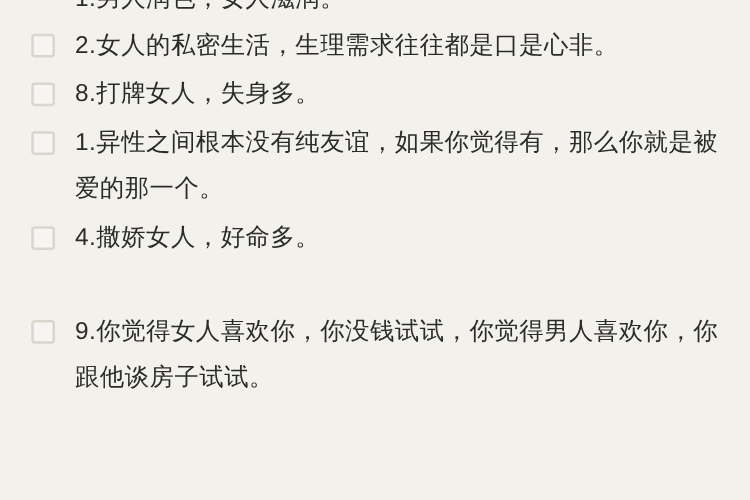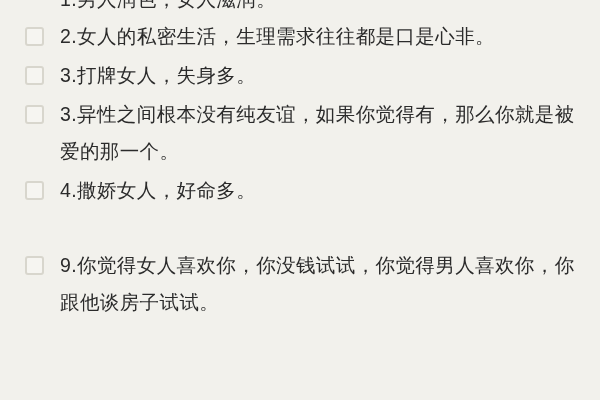--- a/index.html
+++ b/index.html
@@ -79,25 +79,25 @@
     <li class="item item-0">
 
       <span class="text">1.男人润色，女人滋润。</span>
     </li>
     <li class="item item-1">
       <span class="checkbox"></span>
       <span class="text">2.女人的私密生活，生理需求往往都是口是心非。</span>
     </li>
     <li class="item item-2">
       <span class="checkbox"></span>
-      <span class="text">3.打牌女人，失身多。</span>
+      <span class="text">8.打牌女人，失身多。</span>
     </li>
     <li class="item item-3">
       <span class="checkbox"></span>
-      <span class="text">3.异性之间根本没有纯友谊，如果你觉得有，那么你就是被爱的那一个。</span>
+      <span class="text">1.异性之间根本没有纯友谊，如果你觉得有，那么你就是被爱的那一个。</span>
     </li>
     <li class="item item-4">
       <span class="checkbox"></span>
       <span class="text">4.撒娇女人，好命多。</span>
     </li>
     <li class="item item-5">
       <span class="checkbox"></span>
       <span class="text">9.你觉得女人喜欢你，你没钱试试，你觉得男人喜欢你，你跟他谈房子试试。</span>
     </li>
   </ul>

